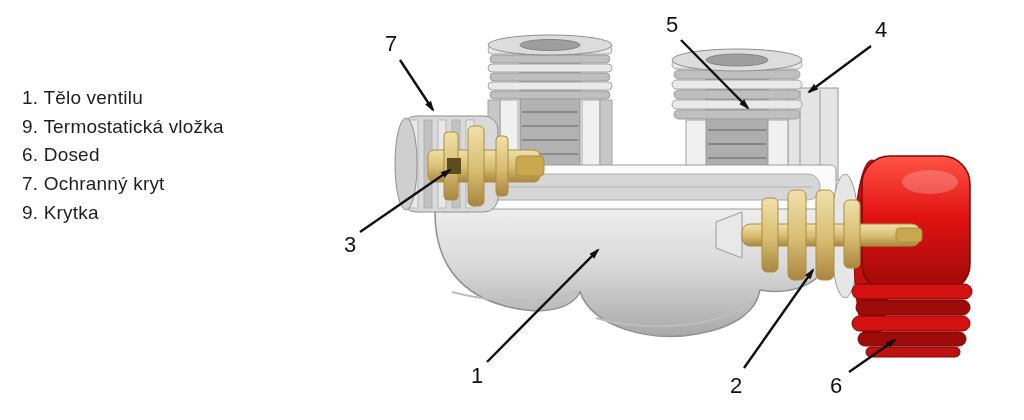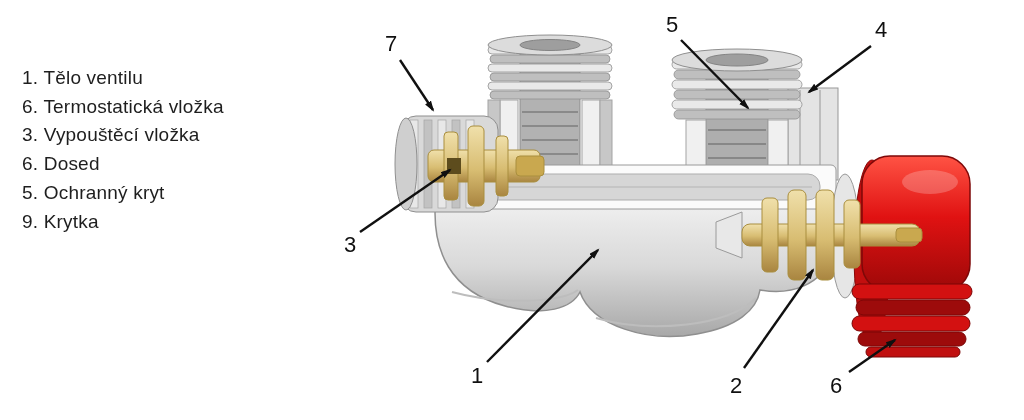--- a/index.html
+++ b/index.html
@@ -1,35 +1,34 @@
 <!DOCTYPE html>
 <html><head>
 <meta charset="utf-8">
 <style>
   html,body{margin:0;padding:0;background:#ffffff;}
   .stage{position:relative;width:1024px;height:420px;background:#ffffff;overflow:hidden;
          font-family:"Liberation Sans",sans-serif;}
-  .legend{position:absolute;left:22px;top:64px;font-size:19px;line-height:28.7px;
+  .legend{position:absolute;left:22px;top:84px;font-size:19px;line-height:28.7px;
           color:#1e1e1e;letter-spacing:.2px;}
   .legend-line{white-space:nowrap;}
   .art{position:absolute;left:0;top:0;width:1024px;height:420px;}
   .num{font-family:"Liberation Sans",sans-serif;font-size:22px;fill:#101010;}
   .arrow{stroke:#101010;stroke-width:2.4;fill:none;}
 </style>
 </head>
 <body>
 
 <div class="stage">
 
   <div class="legend">
     <div class="legend-line">1. Tělo ventilu</div>
-    <div class="legend-line">6. Termostatická vložka</div>
-    <div class="legend-line">3. Vypouštěcí vložka</div>
+    <div class="legend-line">9. Termostatická vložka</div>
     <div class="legend-line">6. Dosed</div>
-    <div class="legend-line">5. Ochranný kryt</div>
+    <div class="legend-line">7. Ochranný kryt</div>
     <div class="legend-line">9. Krytka</div>
   </div>
 
   <svg class="art" viewBox="0 0 1024 420" xmlns="http://www.w3.org/2000/svg">
     <defs>
       <marker id="ah" markerWidth="12" markerHeight="10" refX="9" refY="3.5" orient="auto" markerUnits="userSpaceOnUse">
         <path d="M0,0 L11,3.5 L0,7 Z" fill="#101010"></path>
       </marker>
       <linearGradient id="gBody" x1="0" y1="0" x2="0" y2="1">
         <stop offset="0" stop-color="#f2f2f2"></stop>

